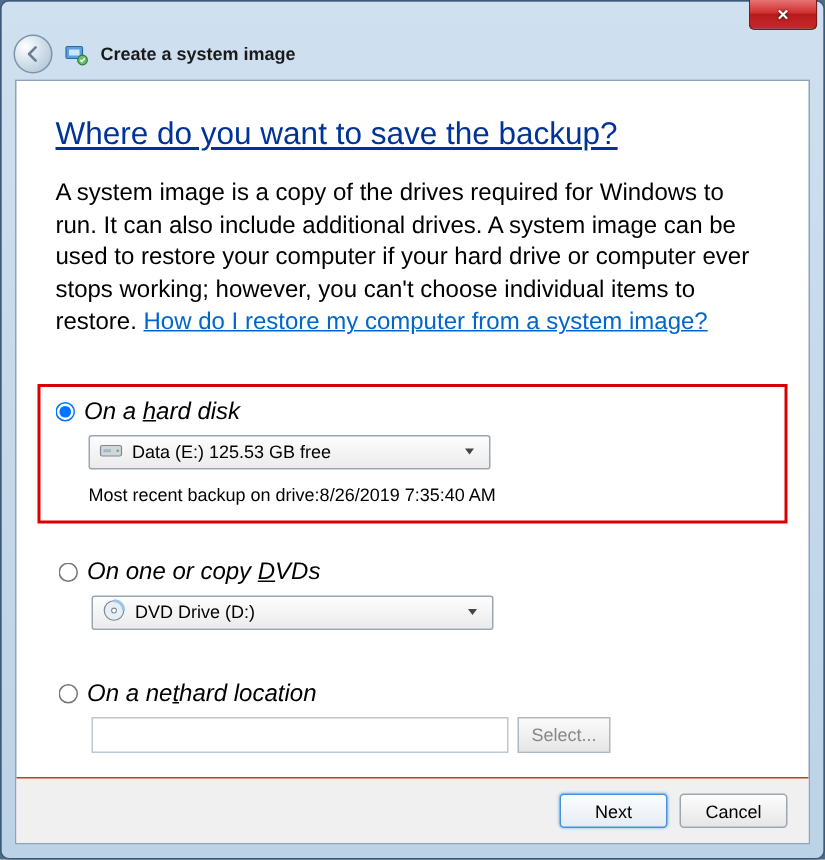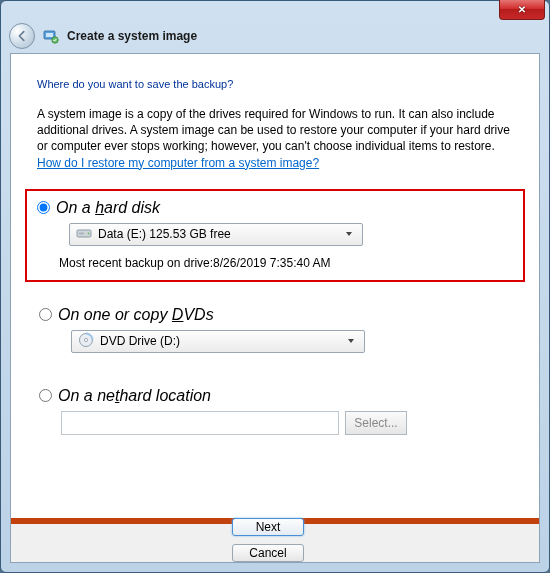--- a/index.html
+++ b/index.html
@@ -82,29 +82,30 @@
     bottom: 9px;
     background: #fff;
     border: 1px solid #8ca3b8;
   }
   .content {
     padding: 24px 26px 0 26px;
     color: #000;
   }
   .main-heading {
     color: #003399;
-    font-size: 11px;
+    font-size: 21px;
     font-weight: 400;
     margin: 0 0 16px 0;
+    text-decoration: underline;
   }
   .desc {
-    font-size: 12px;
+    font-size: 16px;
     line-height: 1.35;
     color: #000;
-    margin: 0 0 18px 0;
+    margin: 0 0 30px 0;
   }
   .desc a {
     color: #0066cc;
     text-decoration: underline;
     cursor: pointer;
   }
   .option-group {
     margin-bottom: 22px;
   }
   .option-group.highlighted {
@@ -124,22 +125,22 @@
     margin: 0;
     cursor: pointer;
   }
   .radio-label {
     font-size: 16px;
     cursor: pointer;
     font-style: italic;
   }
   .radio-label .accel { text-decoration: underline; }
   .combo {
-    margin-left: 32px;
-    width: 294px;
+    margin-left: 22px;
+    width: 268px;
     height: 23px;
     border: 1px solid #9aa7b3;
     background: linear-gradient(to bottom, #fdfdfd, #ebebeb);
     display: flex;
     align-items: center;
     padding: 0 4px 0 6px;
     justify-content: space-between;
     cursor: pointer;
     font-size: 12px;
     border-radius: 2px;
@@ -174,28 +175,27 @@
     border: 1px solid #b0b8c0;
     background: linear-gradient(to bottom, #fafafa, #e6e6e6);
     color: #888;
     font-size: 12px;
     border-radius: 0;
   }
   .footer {
     position: absolute;
     bottom: 0; left: 0; right: 0;
     height: 44px;
-    border-top: 6px solid #c2410c;
+    border-top: 1px solid #c2410c;
     background: #f0f0f0;
     display: flex;
     align-items: center;
     justify-content: flex-end;
     padding-right: 14px;
     gap: 8px;
-    flex-direction: column;
   }
   .footer button {
     min-width: 72px;
     height: 23px;
     font-size: 12px;
     border-radius: 3px;
     cursor: pointer;
   }
   .btn-next {
     border: 1px solid #4a90d9;

